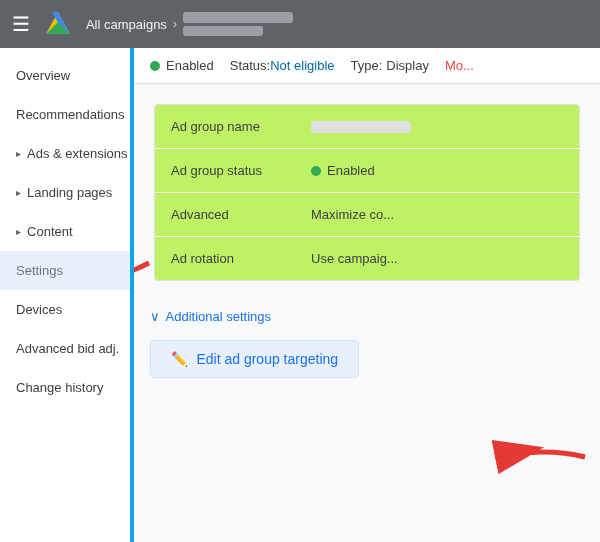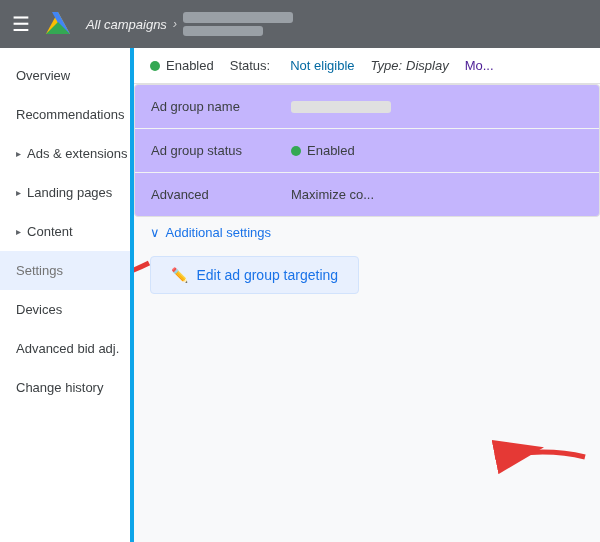--- a/index.html
+++ b/index.html
@@ -18,21 +18,20 @@
       color: white;
       font-size: 20px;
       cursor: pointer;
     }
     .header-breadcrumb {
       display: flex;
       align-items: center;
       gap: 6px;
       font-size: 13px;
       color: white;
-      font-style: italic;
     }
     .header-breadcrumb-item {
       color: white;
       opacity: 0.9;
     }
     .header-breadcrumb-arrow {
       color: white;
       opacity: 0.7;
       font-size: 12px;
     }
@@ -99,28 +98,28 @@
     .dot-green {
       width: 10px;
       height: 10px;
       border-radius: 50%;
       background: #34a853;
       flex-shrink: 0;
     }
     .status-label { color: #3c4043; }
     .status-value-red { color: #0369a1; }
     .status-type { color: #3c4043; }
-    .status-more { color: #4c1d95; }
+    .status-more { color: #ef4444; }
 
     
     .card {
-      background: #c4b5fd;
+      background: #bef264;
       border: 1px solid #e0e0e0;
       border-radius: 4px;
-      margin: 0;
+      margin: 20px;
       overflow: hidden;
     }
     .card-row {
       display: flex;
       align-items: center;
       padding: 14px 16px;
       border-bottom: 1px solid #f1f3f4;
       font-size: 13px;
     }
     .card-row:last-child {
@@ -233,25 +232,25 @@
       </div>
     </div>
 
     <div class="main" style="position:relative;">
 
       <div class="status-bar">
         <div class="status-enabled">
           <div class="dot-green"></div>
           <span>Enabled</span>
         </div>
-        <div style="display:flex;align-items:center;gap:20px;font-size:13px;">
+        <div style="display:flex;align-items:center;gap:0;font-size:13px;">
           <span class="status-label">Status:</span>
           <span class="status-value-red">Not eligible</span>
         </div>
-        <div style="display:flex;align-items:center;gap:4px;font-size:13px;font-style:italic;">
+        <div style="display:flex;align-items:center;gap:4px;font-size:13px;">
           <span class="status-type">Type:</span>
           <span class="status-type">Display</span>
         </div>
         <span class="status-more">Mo...</span>
       </div>
 
       <div class="card">
 
         <div class="card-row">
           <span class="card-row-label">Ad group name</span>
@@ -268,20 +267,26 @@
           </div>
         </div>
 
         <div class="card-row">
           <span class="card-row-label">Advanced</span>
           <div class="card-row-value">
             <span>Maximize co...</span>
           </div>
         </div>
 
+        <div class="card-row">
+          <span class="card-row-label">Ad rotation</span>
+          <div class="card-row-value">
+            <span>Use campaig...</span>
+          </div>
+        </div>
       </div>
 
       <div class="additional-settings">
         <span>∨</span>
         <span>Additional settings</span>
       </div>
 
       <div class="edit-button-container">
         <button class="edit-button">
           <span style="font-size:14px;">✏️</span>

